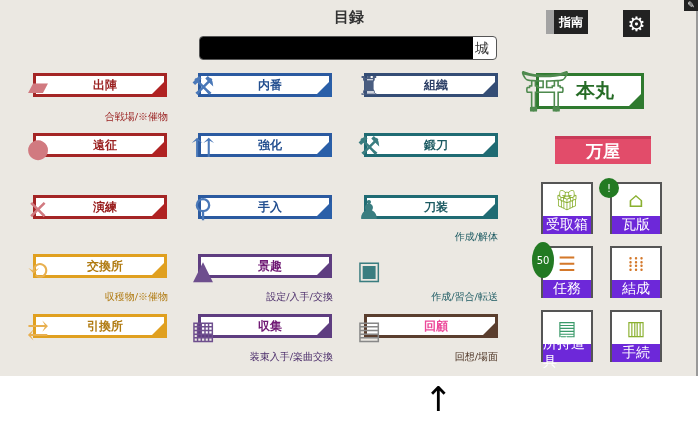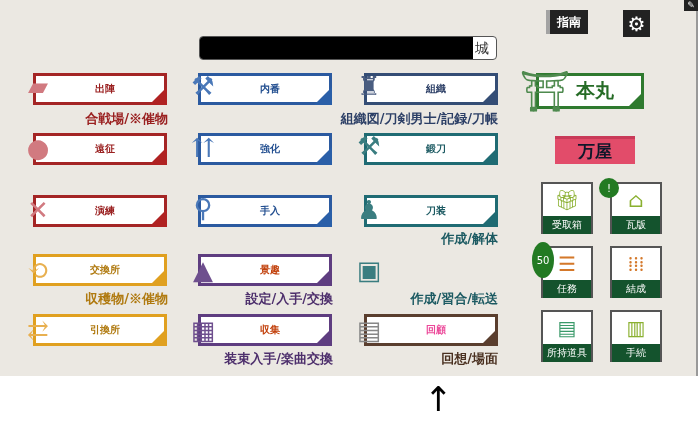--- a/index.html
+++ b/index.html
@@ -2,47 +2,48 @@
 <html><head>
 <meta charset="utf-8">
 <style>
 *{box-sizing:border-box;margin:0;padding:0}
 body{width:700px;height:426px;background:#fff;font-family:"DejaVu Serif",serif;position:relative;overflow:hidden}
 #game{position:absolute;left:0;top:0;width:698px;height:376px;background:#ebe8e2;border-right:2px solid #999}
 .title{position:absolute;left:0;width:698px;top:8px;text-align:center;font-size:15px;font-weight:bold;color:#333}
 .namebar{position:absolute;left:199px;top:36px;width:298px;height:24px;border:1px solid #555;border-radius:4px;background:#fff;overflow:hidden}
 .namebar .black{position:absolute;left:0;top:0;bottom:0;width:273px;background:#000}
 .namebar .castle{position:absolute;right:7px;top:3px;font-size:14px;color:#333}
-.guide{position:absolute;left:546px;top:10px;width:42px;height:24px;background:#222;color:#fff;font-size:12px;font-weight:bold;display:flex;align-items:center;justify-content:center;border-left:4px solid #a3a3a3}
+.guide{position:absolute;left:546px;top:10px;width:42px;height:24px;background:#222;color:#fff;font-size:12px;font-weight:bold;display:flex;align-items:center;justify-content:center;border-left:8px solid #a3a3a3}
 .gear{position:absolute;left:623px;top:10px;width:27px;height:27px;background:#222;color:#fff;font-size:20px;display:flex;align-items:center;justify-content:center}
 .corner{position:absolute;left:684px;top:0;width:14px;height:11px;background:#222;color:#fff;font-size:9px;text-align:center;line-height:10px}
-.btn{position:absolute;width:134px;height:32px;background:#fff;border:3px solid;display:flex;align-items:center;justify-content:center;font-size:10px;font-weight:bold}
+.btn{position:absolute;width:134px;height:24px;background:#fff;border:3px solid;display:flex;align-items:center;justify-content:center;font-size:12px;font-weight:bold}
 .btn::after{content:"";position:absolute;right:-3px;bottom:-3px;width:0;height:0;border-style:solid;border-width:0 0 18px 18px;border-color:transparent transparent var(--c) transparent}
 .btn .lbl{padding-left:10px}
 .ico{position:absolute;font-size:26px;z-index:2;display:flex;align-items:center;justify-content:center;width:40px;height:40px}
-.sub{position:absolute;font-size:13px;text-align:right;font-weight:bold}
+.sub{position:absolute;font-size:10px;text-align:right;font-weight:normal}
 .red{--c:#b02222;border-color:#a42525;color:#9a2020}
 .blue{--c:#2a5fa8;border-color:#2b5aa0;color:#234f90}
 .navy{--c:#344d75;border-color:#344d75;color:#2c3f66}
 .teal{--c:#1f6b73;border-color:#1f6b73;color:#1c5a62}
 .gold{--c:#e0a020;border-color:#e0a020;color:#b07a10}
-.purple{--c:#5e3d80;border-color:#5e3d80;color:#c2410c}
+.purple{--c:#5e3d80;border-color:#5e3d80;color:#701a75}
 .brown{--c:#5a3e2e;border-color:#5a3e2e;color:#ec4899}
 .green{--c:#2f7a2f;border-color:#2f7a2f;color:#256b25}
-.yorozu{position:absolute;left:555px;top:136px;width:80px;height:28px;background:#e24c6a;color:#0f172a;display:flex;align-items:center;justify-content:center;font-size:17px;font-weight:bold;border-top:3px solid #c93a58}
+.yorozu{position:absolute;left:555px;top:136px;width:96px;height:28px;background:#e24c6a;color:#ffffff;display:flex;align-items:center;justify-content:center;font-size:17px;font-weight:bold;border-top:3px solid #c93a58}
 .tile{position:absolute;width:52px;height:52px;background:#fff;border:2px solid #555}
 .tile .tic{height:32px;display:flex;align-items:center;justify-content:center;font-size:20px}
-.tile .tlb{height:18px;background:#14532d;color:#fff;font-size:10px;display:flex;align-items:center;justify-content:center}
+.tile .tlb{height:18px;background:#6d28d9;color:#fff;font-size:14px;display:flex;align-items:center;justify-content:center}
 .badge{position:absolute;width:20px;height:20px;border-radius:50%;background:#237a23;color:#fff;font-size:10px;font-family:"DejaVu Sans",sans-serif;display:flex;align-items:center;justify-content:center;z-index:3}
 .arrow{position:absolute;left:424px;top:382px;font-size:34px;font-family:"DejaVu Sans",sans-serif;color:#000;line-height:1}
 </style>
 </head>
 <body>
 
 <div id="game">
+  <div class="title">目録</div>
   <div class="namebar">
     <div class="black"></div>
     <span class="castle">城</span>
   </div>
   <div class="guide">指南</div>
   <div class="gear">⚙</div>
   <div class="corner">✎</div>
 
   <div class="btn red" style="left:33px;top:73px">
       <span class="lbl">出陣</span>
@@ -95,21 +96,20 @@
   <div class="btn purple" style="left:198px;top:314px">
       <span class="lbl">収集</span>
     </div>
   <div class="ico" style="left:183px;top:310px;color:#6e4f8e">▦</div>
   <div class="sub" style="left:205px;top:350px;width:128px;color:#4d2f6c">装束入手/楽曲交換</div>
 
   <div class="btn navy" style="left:364px;top:73px">
       <span class="lbl">組織</span>
     </div>
   <div class="ico" style="left:349px;top:66px;color:#4a5d80">♜</div>
-  <div class="sub" style="left:340px;top:110px;width:158px;color:#2c3f66">組織図/刀剣男士/記録/刀帳</div>
 
   <div class="btn teal" style="left:364px;top:133px">
       <span class="lbl">鍛刀</span>
     </div>
   <div class="ico" style="left:349px;top:126px;color:#3a7d80">⚒</div>
 
   <div class="btn teal" style="left:364px;top:195px">
       <span class="lbl">刀装</span>
     </div>
   <div class="ico" style="left:349px;top:190px;color:#3a7d80">♟</div>

